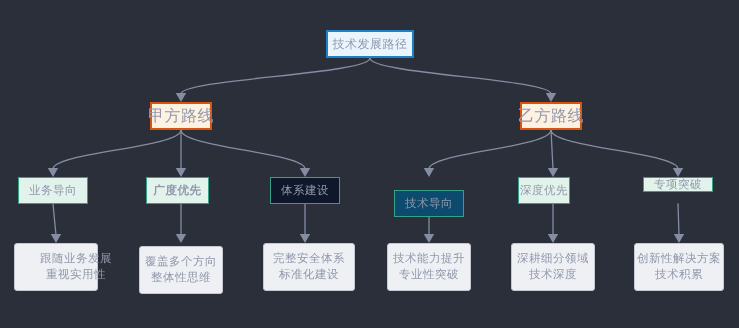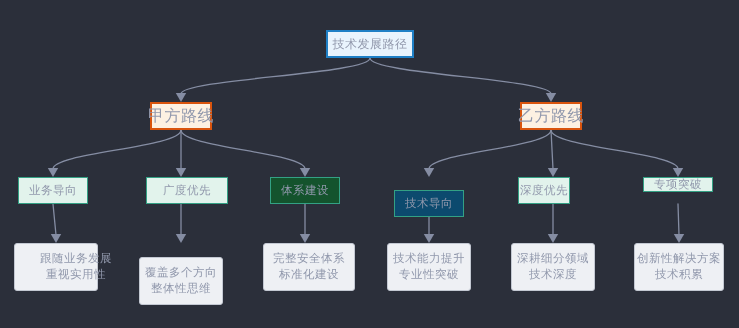--- a/index.html
+++ b/index.html
@@ -133,40 +133,40 @@
       </div>
       <div class="node tier-branch" style="left: 150px; top: 102px; width: 62px; height: 28px; background: rgb(253, 241, 226); border-color: rgb(217, 84, 13);">
         <span class="ln">甲方路线</span>
       </div>
       <div class="node tier-branch" style="left: 520px; top: 102px; width: 62px; height: 28px; background: rgb(253, 241, 226); border-color: rgb(217, 84, 13);">
         <span class="ln">乙方路线</span>
       </div>
       <div class="node tier-strategy" style="left: 18px; top: 177px; width: 70px; height: 27px; background: rgb(226, 243, 236); border-color: rgb(51, 161, 132);">
         <span class="ln">业务导向</span>
       </div>
-      <div class="node tier-strategy" style="left: 146px; top: 177px; width: 82px; height: 27px; background: rgb(226, 243, 236); border-color: rgb(51, 161, 132);">
+      <div class="node tier-strategy" style="left: 146px; top: 177px; width: 63px; height: 27px; background: rgb(226, 243, 236); border-color: rgb(51, 161, 132); font-weight: bold;">
         <span class="ln">广度优先</span>
       </div>
-      <div class="node tier-strategy" style="left: 270px; top: 177px; width: 70px; height: 27px; background: #14532d; border-color: rgb(51, 161, 132);">
+      <div class="node tier-strategy" style="left: 270px; top: 177px; width: 70px; height: 27px; background: #0f172a; border-color: rgb(51, 161, 132);">
         <span class="ln">体系建设</span>
       </div>
       <div class="node tier-strategy" style="left: 394px; top: 190px; width: 70px; height: 27px; background: #0c4a6e; border-color: rgb(51, 161, 132);">
         <span class="ln">技术导向</span>
       </div>
       <div class="node tier-strategy" style="left: 518px; top: 177px; width: 52px; height: 27px; background: rgb(226, 243, 236); border-color: rgb(51, 161, 132);">
         <span class="ln">深度优先</span>
       </div>
       <div class="node tier-strategy" style="left: 643px; top: 177px; width: 70px; height: 15px; background: rgb(226, 243, 236); border-color: rgb(51, 161, 132);">
         <span class="ln">专项突破</span>
       </div>
       <div class="node tier-detail" style="left: 14px; top: 243px; width: 84px; height: 48px; background: rgb(238, 240, 244); border-color: rgb(195, 200, 210); padding-left: 40px;">
         <span class="ln">跟随业务发展</span>
         <span class="ln">重视实用性</span>
       </div>
-      <div class="node tier-detail" style="left: 139px; top: 257px; width: 84px; height: 48px; background: rgb(238, 240, 244); border-color: rgb(195, 200, 210);">
+      <div class="node tier-detail" style="left: 139px; top: 246px; width: 84px; height: 48px; background: rgb(238, 240, 244); border-color: rgb(195, 200, 210);">
         <span class="ln">覆盖多个方向</span>
         <span class="ln">整体性思维</span>
       </div>
       <div class="node tier-detail" style="left: 263px; top: 243px; width: 92px; height: 48px; background: rgb(238, 240, 244); border-color: rgb(195, 200, 210); font-family: Liberation Mono, monospace;">
         <span class="ln">完整安全体系</span>
         <span class="ln">标准化建设</span>
       </div>
       <div class="node tier-detail" style="left: 387px; top: 243px; width: 84px; height: 48px; background: rgb(238, 240, 244); border-color: rgb(195, 200, 210);">
         <span class="ln">技术能力提升</span>
         <span class="ln">专业性突破</span>

